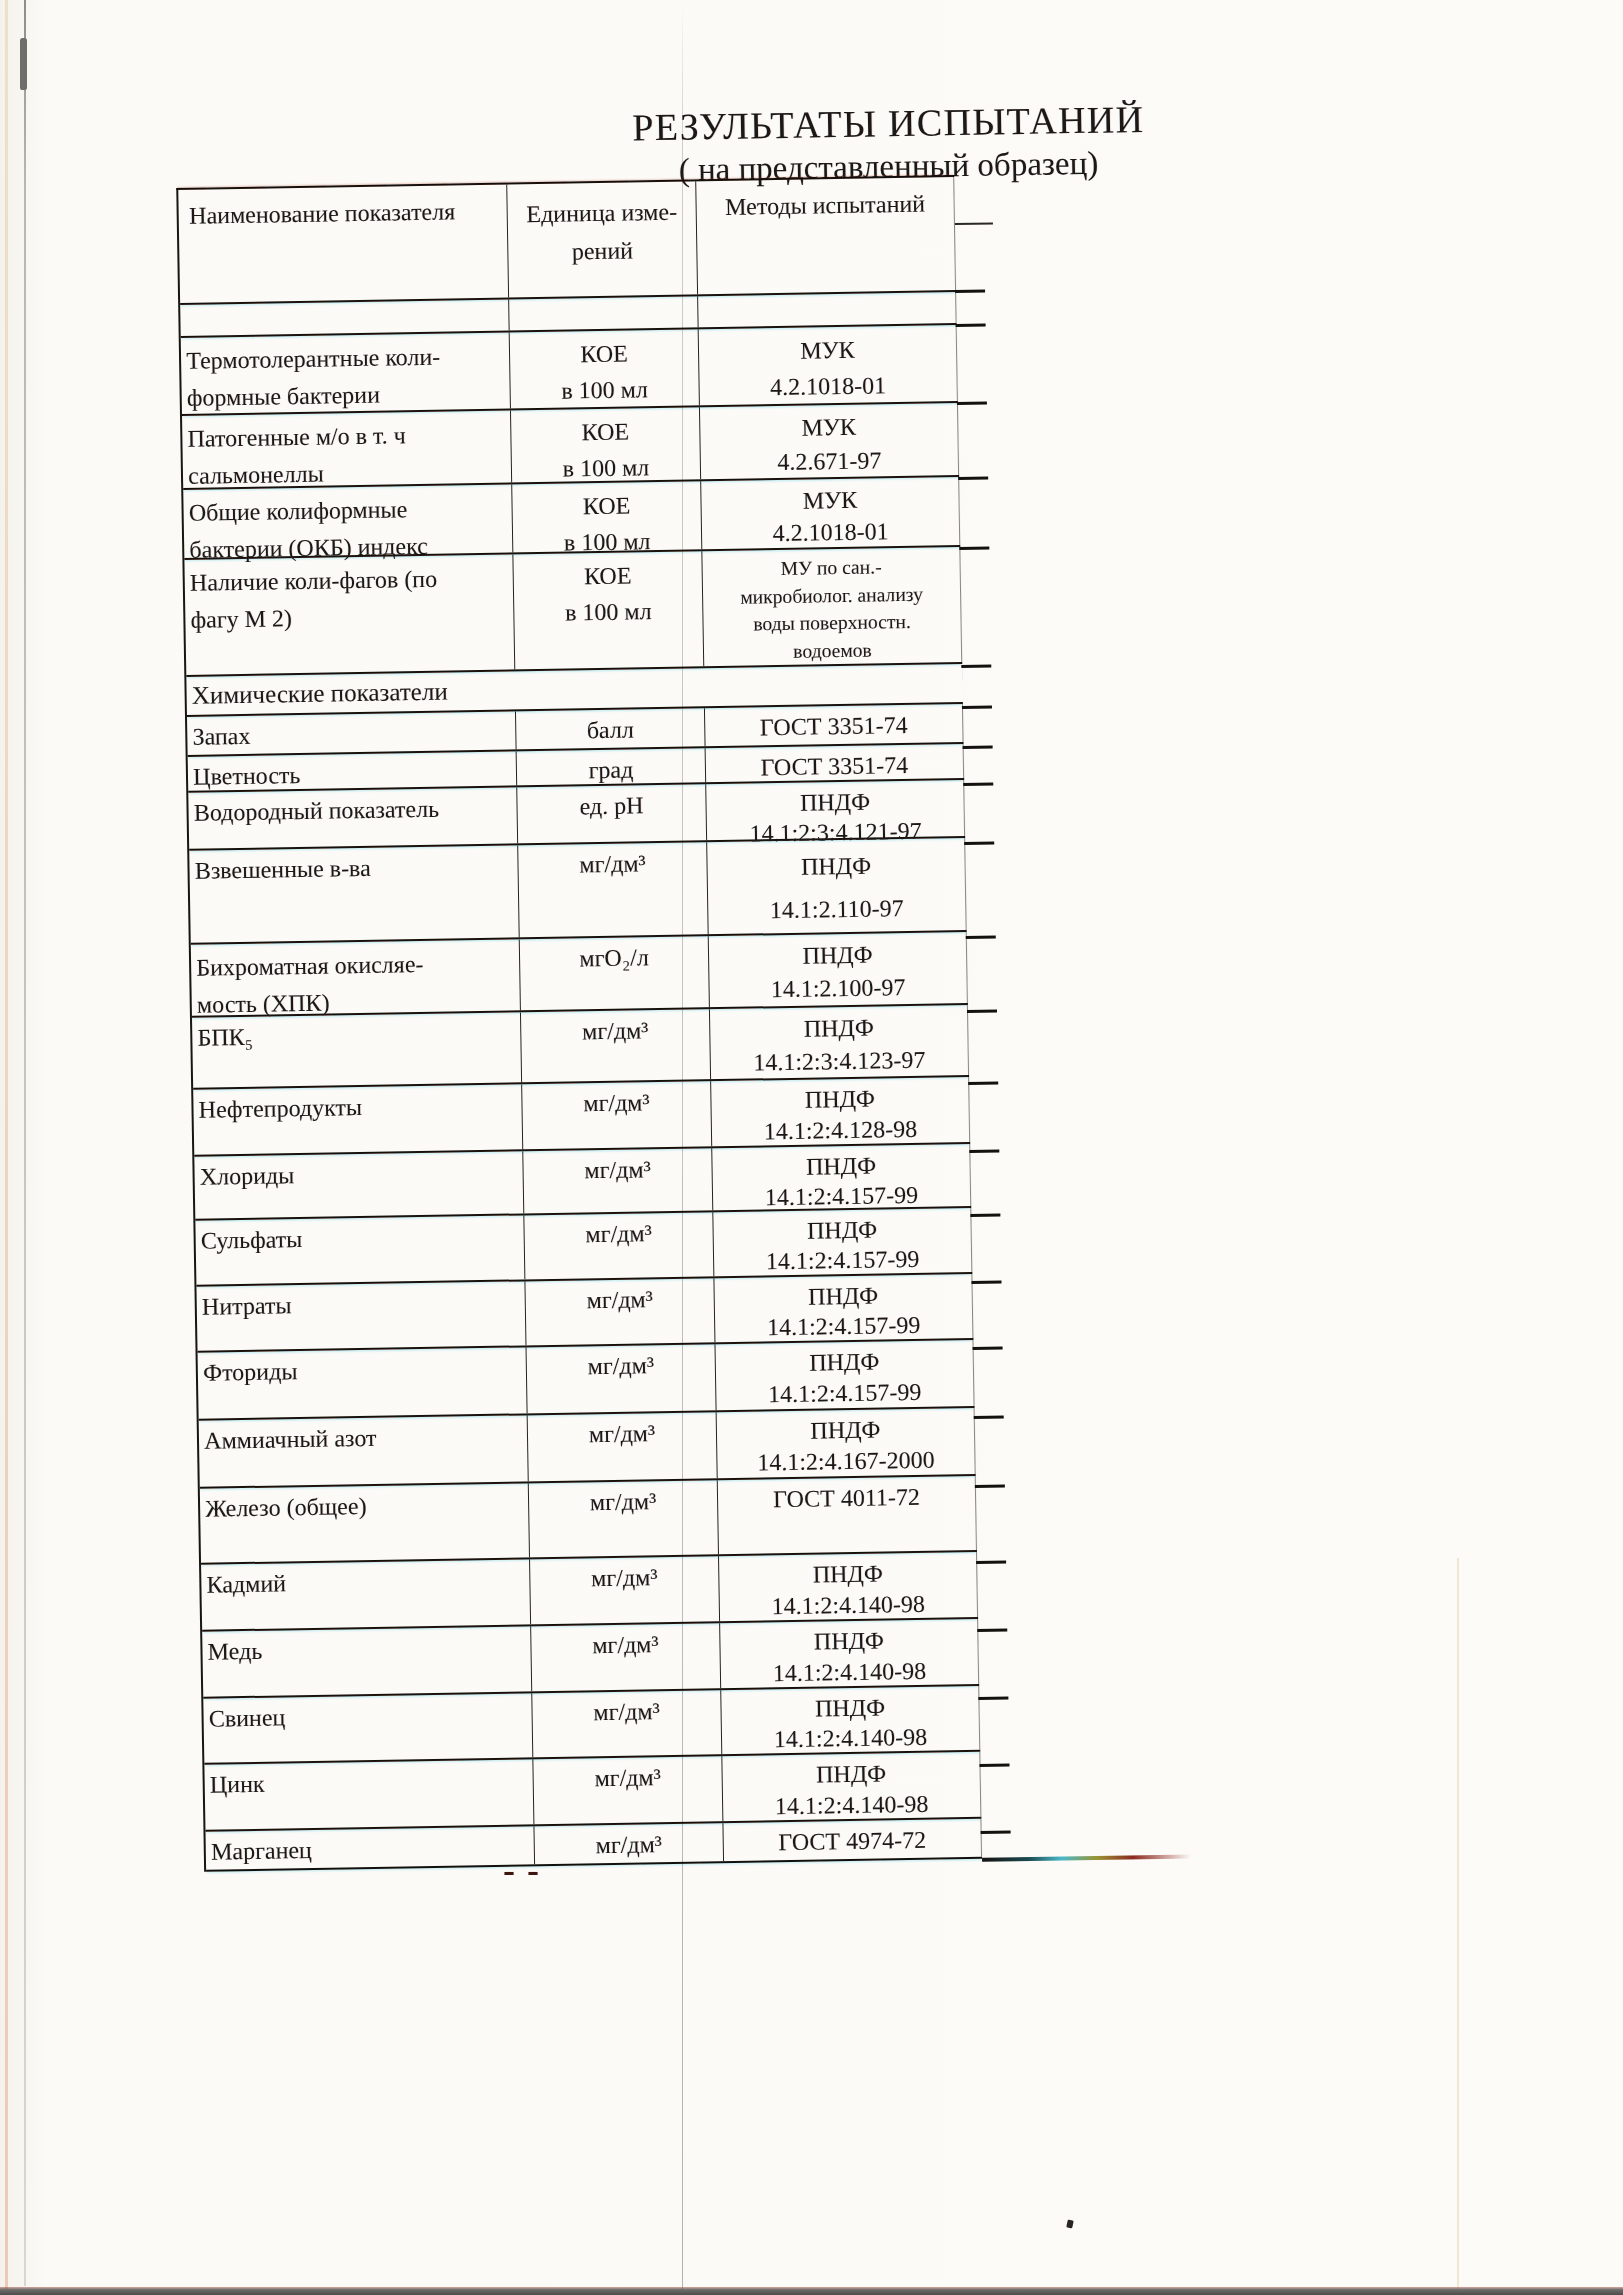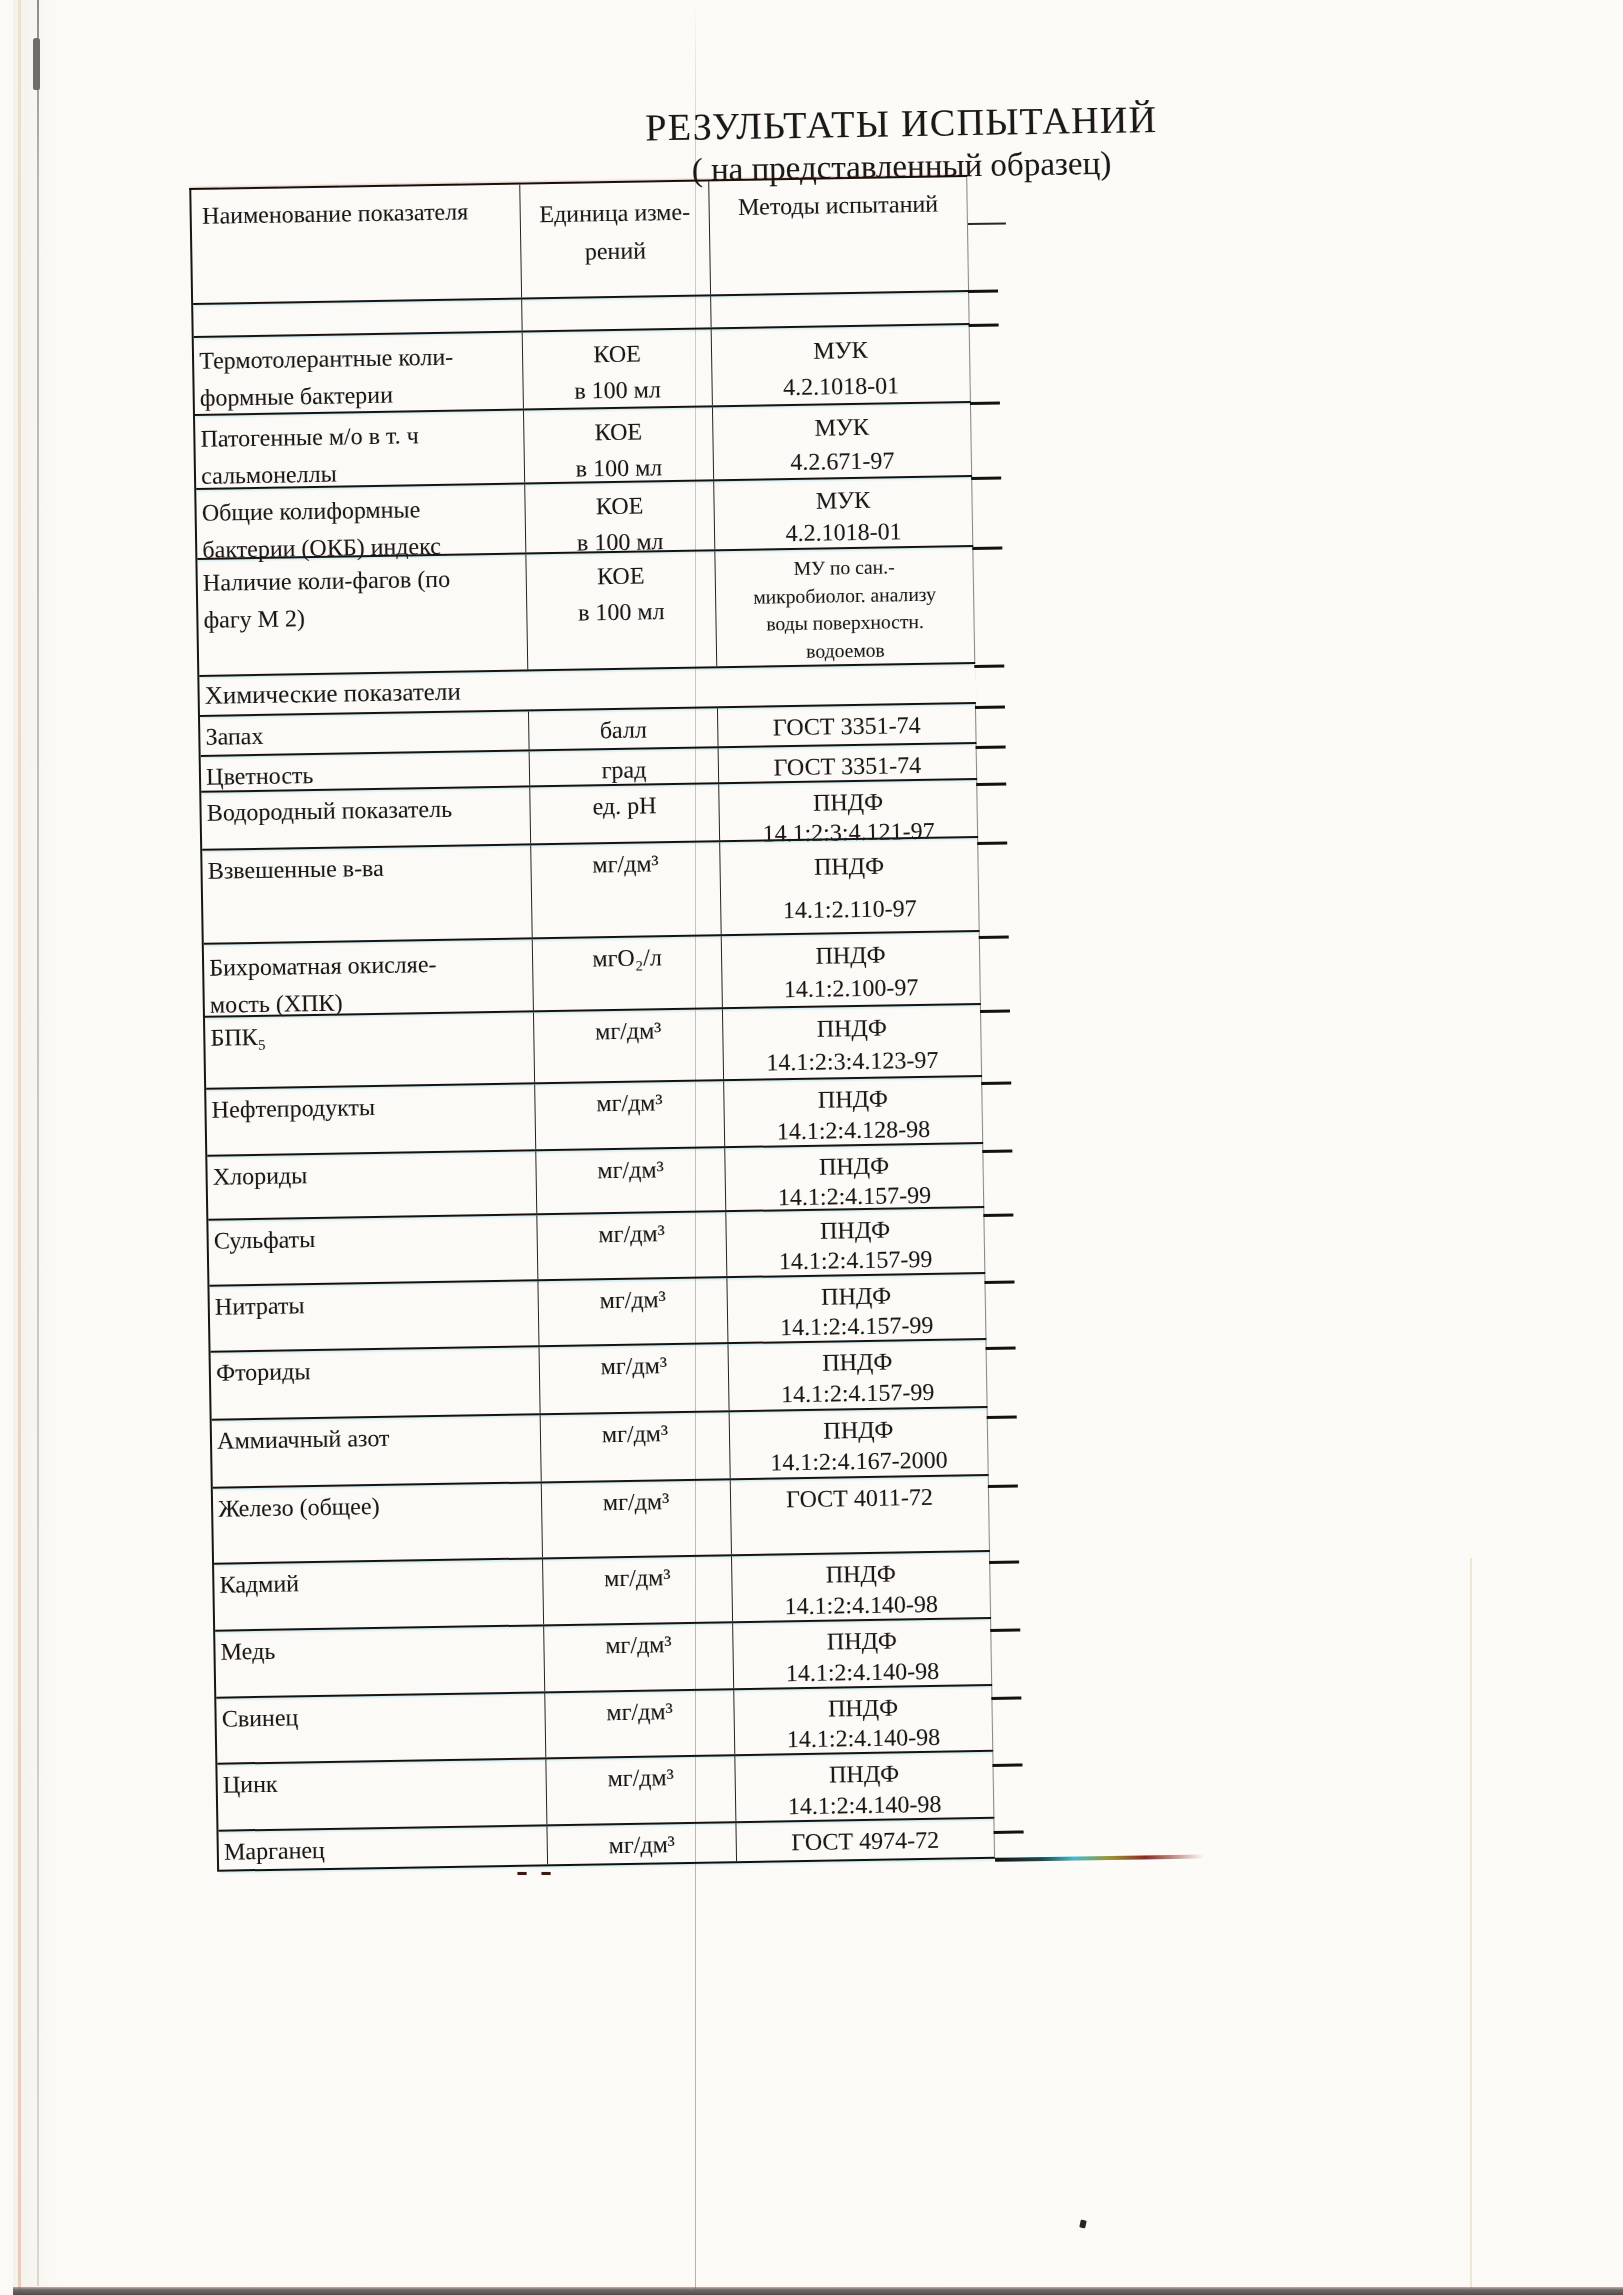--- a/index.html
+++ b/index.html
@@ -2,21 +2,21 @@
 <html style="font-size:10.5px"><head>
 <meta charset="utf-8">
 <style>
   html,body{margin:0;padding:0;width:1623px;height:2295px;}
   body{
     position:relative;overflow:hidden;
     background:#fbfaf6;
     font-family:"Liberation Serif","DejaVu Serif",serif;
     color:#1b1815;
   }
-  .page{position:absolute;inset:0;background:linear-gradient(90deg,#f5f2ec 0px,#fbfaf6 46px,#fcfbf8 100%);margin-left:13px;}
+  .page{position:absolute;inset:0;background:linear-gradient(90deg,#f5f2ec 0px,#fbfaf6 46px,#fcfbf8 100%);}
 
   
   .edge-warm{position:absolute;left:5.2px;top:0;width:2.6px;height:2295px;
     background:linear-gradient(180deg,rgba(222,186,130,.34),rgba(226,160,134,.5));}
   .edge-line{position:absolute;left:23.6px;top:0;width:2px;height:2286px;
     background:linear-gradient(180deg,#8d8c8a 0,#b8b7b3 183px,rgba(184,183,179,.5) 100%);}
   .edge-dark{position:absolute;left:20px;top:38px;width:6.5px;height:52px;background:#6f6e6c;border-radius:2.6px;}
   .fold-line{position:absolute;left:682px;top:0;width:1.3px;height:2295px;
     background:linear-gradient(180deg,rgba(130,130,128,0) 0,rgba(130,130,128,.38) 144px,rgba(112,112,110,.52) 100%);}
   .right-faint{position:absolute;left:1457px;top:1558px;width:2px;height:738px;background:rgba(206,186,122,.30);}

